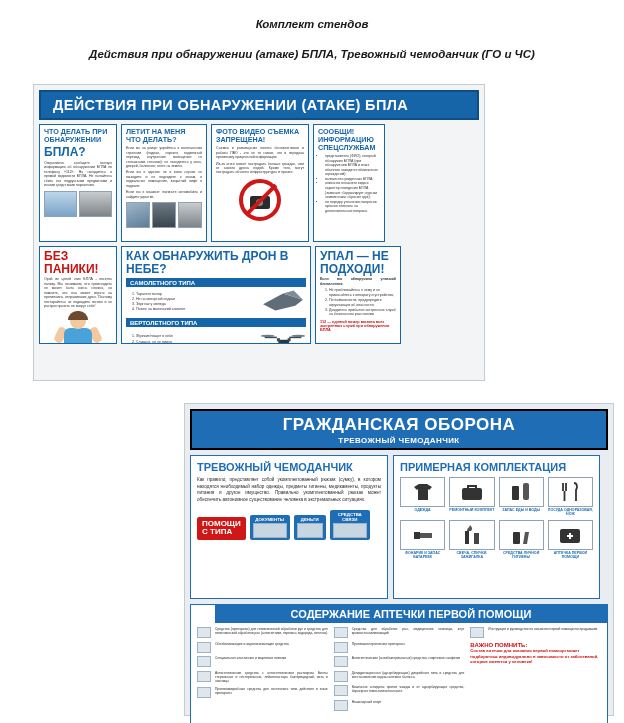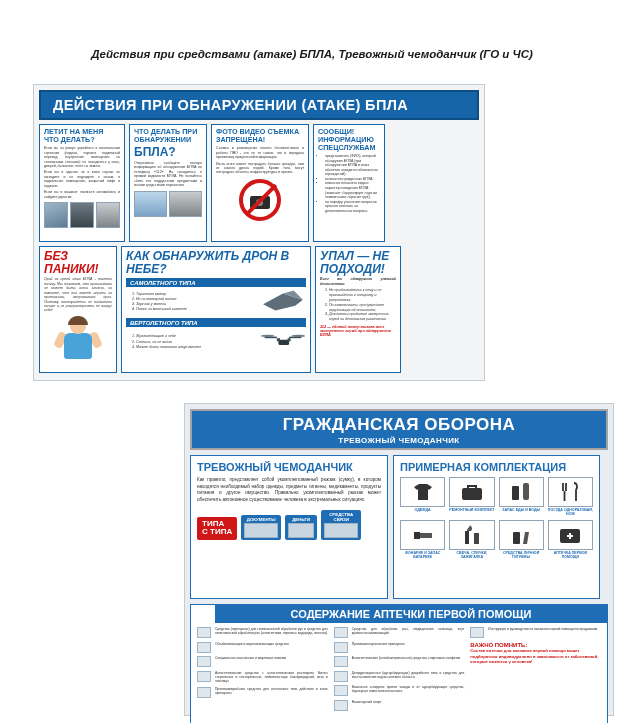--- a/index.html
+++ b/index.html
@@ -59,22 +59,21 @@
   .s1-body {
     display: flex;
     gap: 4px;
     margin-top: 4px;
     height: 118px;
   }
   .s1-body2 {
     display: flex;
     gap: 4px;
     margin-top: 4px;
-    height: 127px;
-    font-style: italic;
+    height: 98px;
   }
   .card {
     background: #fff;
     border: 1.5px solid #1565a8;
     padding: 3px 4px;
     overflow: hidden;
   }
   .card-h {
     color: #1565a8;
     font-weight: bold;
@@ -167,21 +166,21 @@
   .stand2 {
     position: absolute;
     left: 184px; top: 403px;
     width: 430px; height: 313px;
     background: #e9edf1;
     border: 1px solid #c4ccd2;
     padding: 5px;
   }
   .s2-header {
     background: #1f6db5;
-    border: 2px solid #a3a3a3;
+    border: 2px solid #000000;
     color: #fff;
     padding: 4px 0 3px;
     text-align: center;
   }
   .s2-header .t1 { font-size: 17px; font-weight: bold; letter-spacing: .5px; }
   .s2-header .t2 { font-size: 8px; font-weight: bold; letter-spacing: .4px; margin-top: 1px;}
 
   .s2-cols { display: flex; gap: 5px; margin-top: 5px; height: 144px;}
   .s2-left { width: 198px; }
   .s2-right { width: 207px; }
@@ -231,46 +230,47 @@
   .aid-ico { width:14px; height:11px; flex:0 0 14px; background:#dfe6ec; border:.5px solid #9db4c7;}
   .aid-tx { font-size:3.3px; line-height:1.3; color:#2a2a2a; text-align:justify;}
   .aid-note-h { color:#cc1111; font-weight:bold; font-size:6px; margin-top:4px;}
   .aid-note { color:#cc1111; font-size:4.2px; line-height:1.35; font-weight:bold;}
 </style>
 </head>
 <body>
 
 <div class="page">
 
-  <div class="doc-subtitle">Действия при средствами (атаке) БПЛА, Тревожный чемоданчик (ГО и ЧС)</div>
+  <div class="doc-title">Комплект стендов</div>
+  <div class="doc-subtitle">Действия при обнаружении (атаке) БПЛА, Тревожный чемоданчик (ГО и ЧС)</div>
 
   <div class="stand1">
 
     <div class="s1-header">ДЕЙСТВИЯ ПРИ ОБНАРУЖЕНИИ (АТАКЕ) БПЛА</div>
 
     <div class="s1-body">
+
+      <div class="card col-a">
+        <div class="card-h">ЧТО ДЕЛАТЬ ПРИ ОБНАРУЖЕНИИ</div>
+        <div class="card-h big">БПЛА?</div>
+        <div class="card-t">Оперативно сообщите полную информацию об обнаружении БПЛА по телефону «112». На находитесь в прямой видимости БПЛА. Не пытайтесь сбить его подручными предметами и иными средствами поражения.</div>
+        <div class="photo-row">
+          <div class="photo sky"></div>
+          <div class="photo grey"></div>
+        </div>
+      </div>
 
       <div class="card col-b">
         <div class="card-h">ЛЕТИТ НА МЕНЯ ЧТО ДЕЛАТЬ?</div>
         <div class="card-t">Если вы на улице: укройтесь в капитальном строении (подвал, паркинг, подземный переход, внутренние помещения со сплошными стенами); не находитесь у окон, дверей, балконов; лягте на землю.</div>
         <div class="card-t" style="margin-top:2px">Если вы в здании: не в коем случае не выходите и не подходите к окнам, в подвальное помещение, закрытый лифт в подвале.</div>
         <div class="card-t" style="margin-top:2px">Если вы в машине: покиньте автомобиль и найдите укрытие.</div>
         <div class="photo-row">
           <div class="photo"></div>
           <div class="photo dark"></div>
-          <div class="photo grey"></div>
-        </div>
-      </div>
-
-      <div class="card col-a">
-        <div class="card-h">ЧТО ДЕЛАТЬ ПРИ ОБНАРУЖЕНИИ</div>
-        <div class="card-h big">БПЛА?</div>
-        <div class="card-t">Оперативно сообщите полную информацию об обнаружении БПЛА по телефону «112». На находитесь в прямой видимости БПЛА. Не пытайтесь сбить его подручными предметами и иными средствами поражения.</div>
-        <div class="photo-row">
-          <div class="photo sky"></div>
           <div class="photo grey"></div>
         </div>
       </div>
 
       <div class="card col-c">
         <div class="card-h">ФОТО ВИДЕО СЪЕМКА ЗАПРЕЩЕНА!</div>
         <div class="card-t">Съемка и размещение полета беспилотников и работы ПВО - это не то самое, что и передача противнику прицельной информации.</div>
         <div class="card-t" style="margin-top:2px">Из-за этого может пострадать больше граждан, чем от самого дрона людей. Кроме того, могут пострадать объекты инфраструктуры и прочее.</div>
         <div class="no-photo">
             <span class="cam"></span>
@@ -363,21 +363,21 @@
     </div>
 
     <div class="s2-cols">
 
       <div class="s2-left">
         <div class="panel">
           <div class="panel-h">ТРЕВОЖНЫЙ ЧЕМОДАНЧИК</div>
           <div class="panel-t">Как правило, представляет собой укомплектованный рюкзак (сумку), в котором находятся необходимый набор одежды, предметы гигиены, медикаменты, продукты питания и другое имущество. Правильно укомплектованный рюкзак может обеспечить автономное существование человека в экстремальных ситуациях.</div>
           <div class="badges">
             <div class="badge-red">
-              <div>ТИПА</div>
+              <div>ПОМОЩИ</div>
               <div>С ТИПА</div>
             </div>
             <div class="badge-blue badge-doc">
               <span>ДОКУМЕНТЫ</span>
               <div class="badge-img"></div>
             </div>
             <div class="badge-blue badge-money">
               <span>ДЕНЬГИ</span>
               <div class="badge-img"></div>
             </div>

